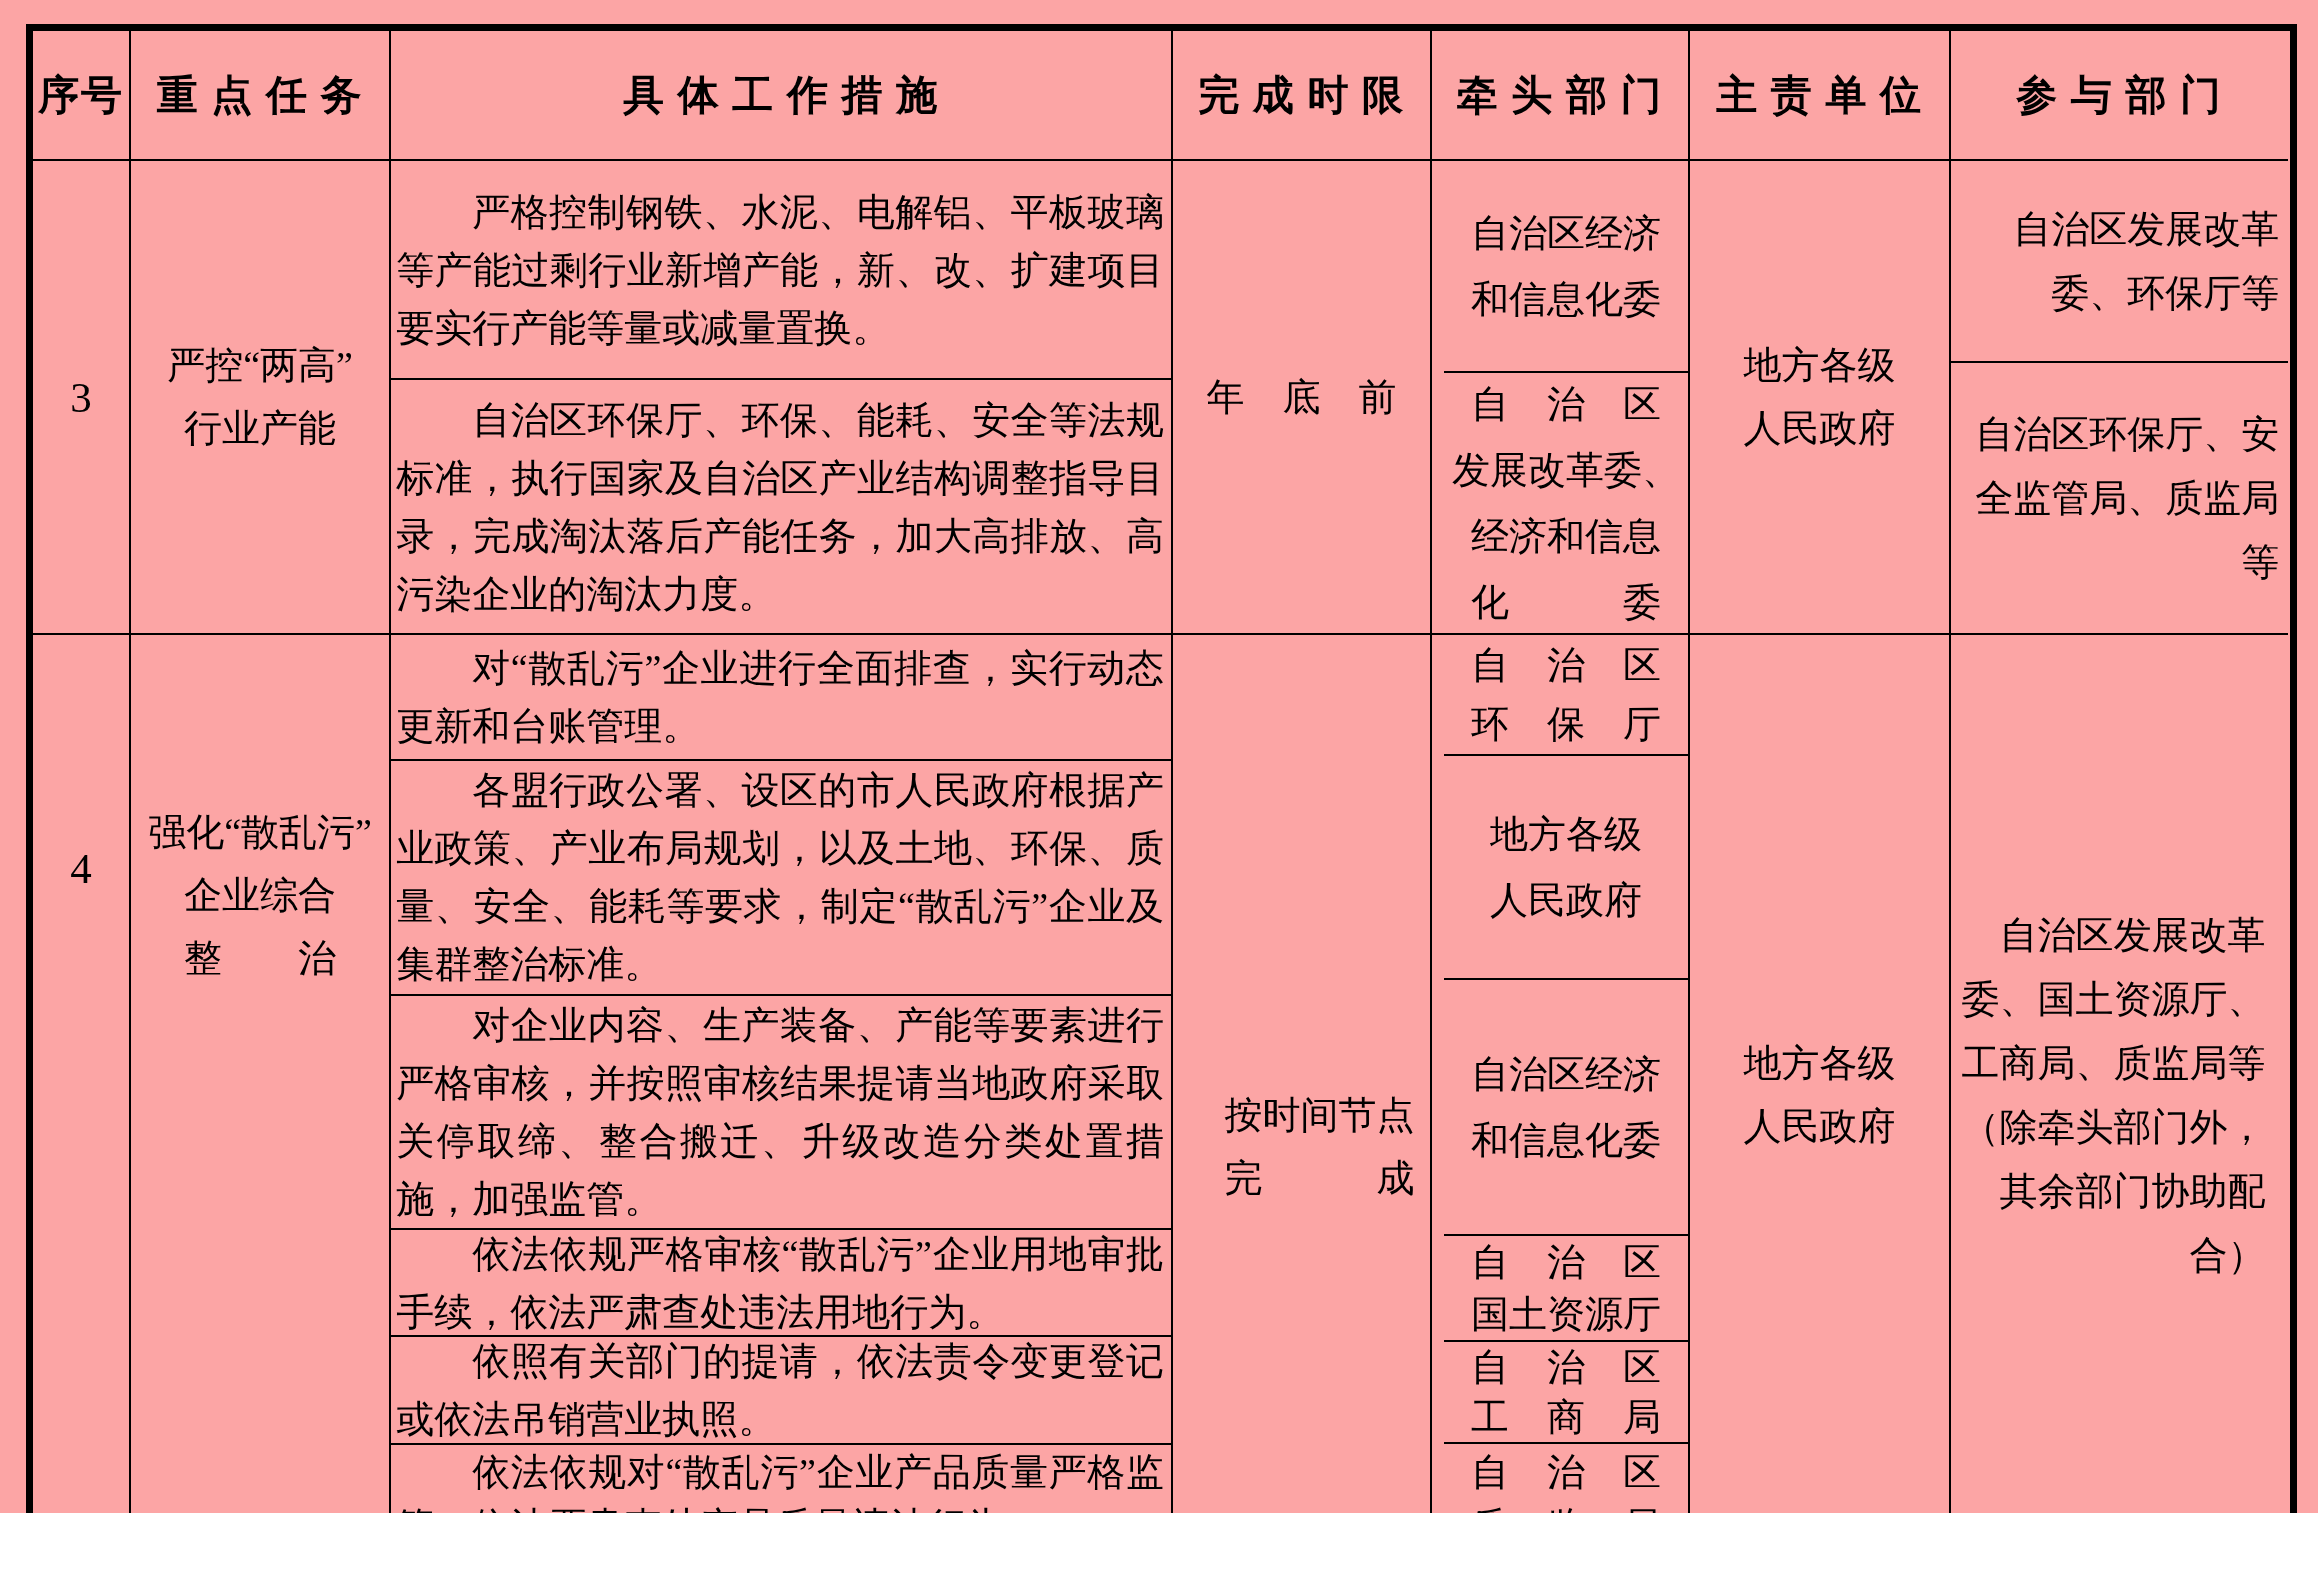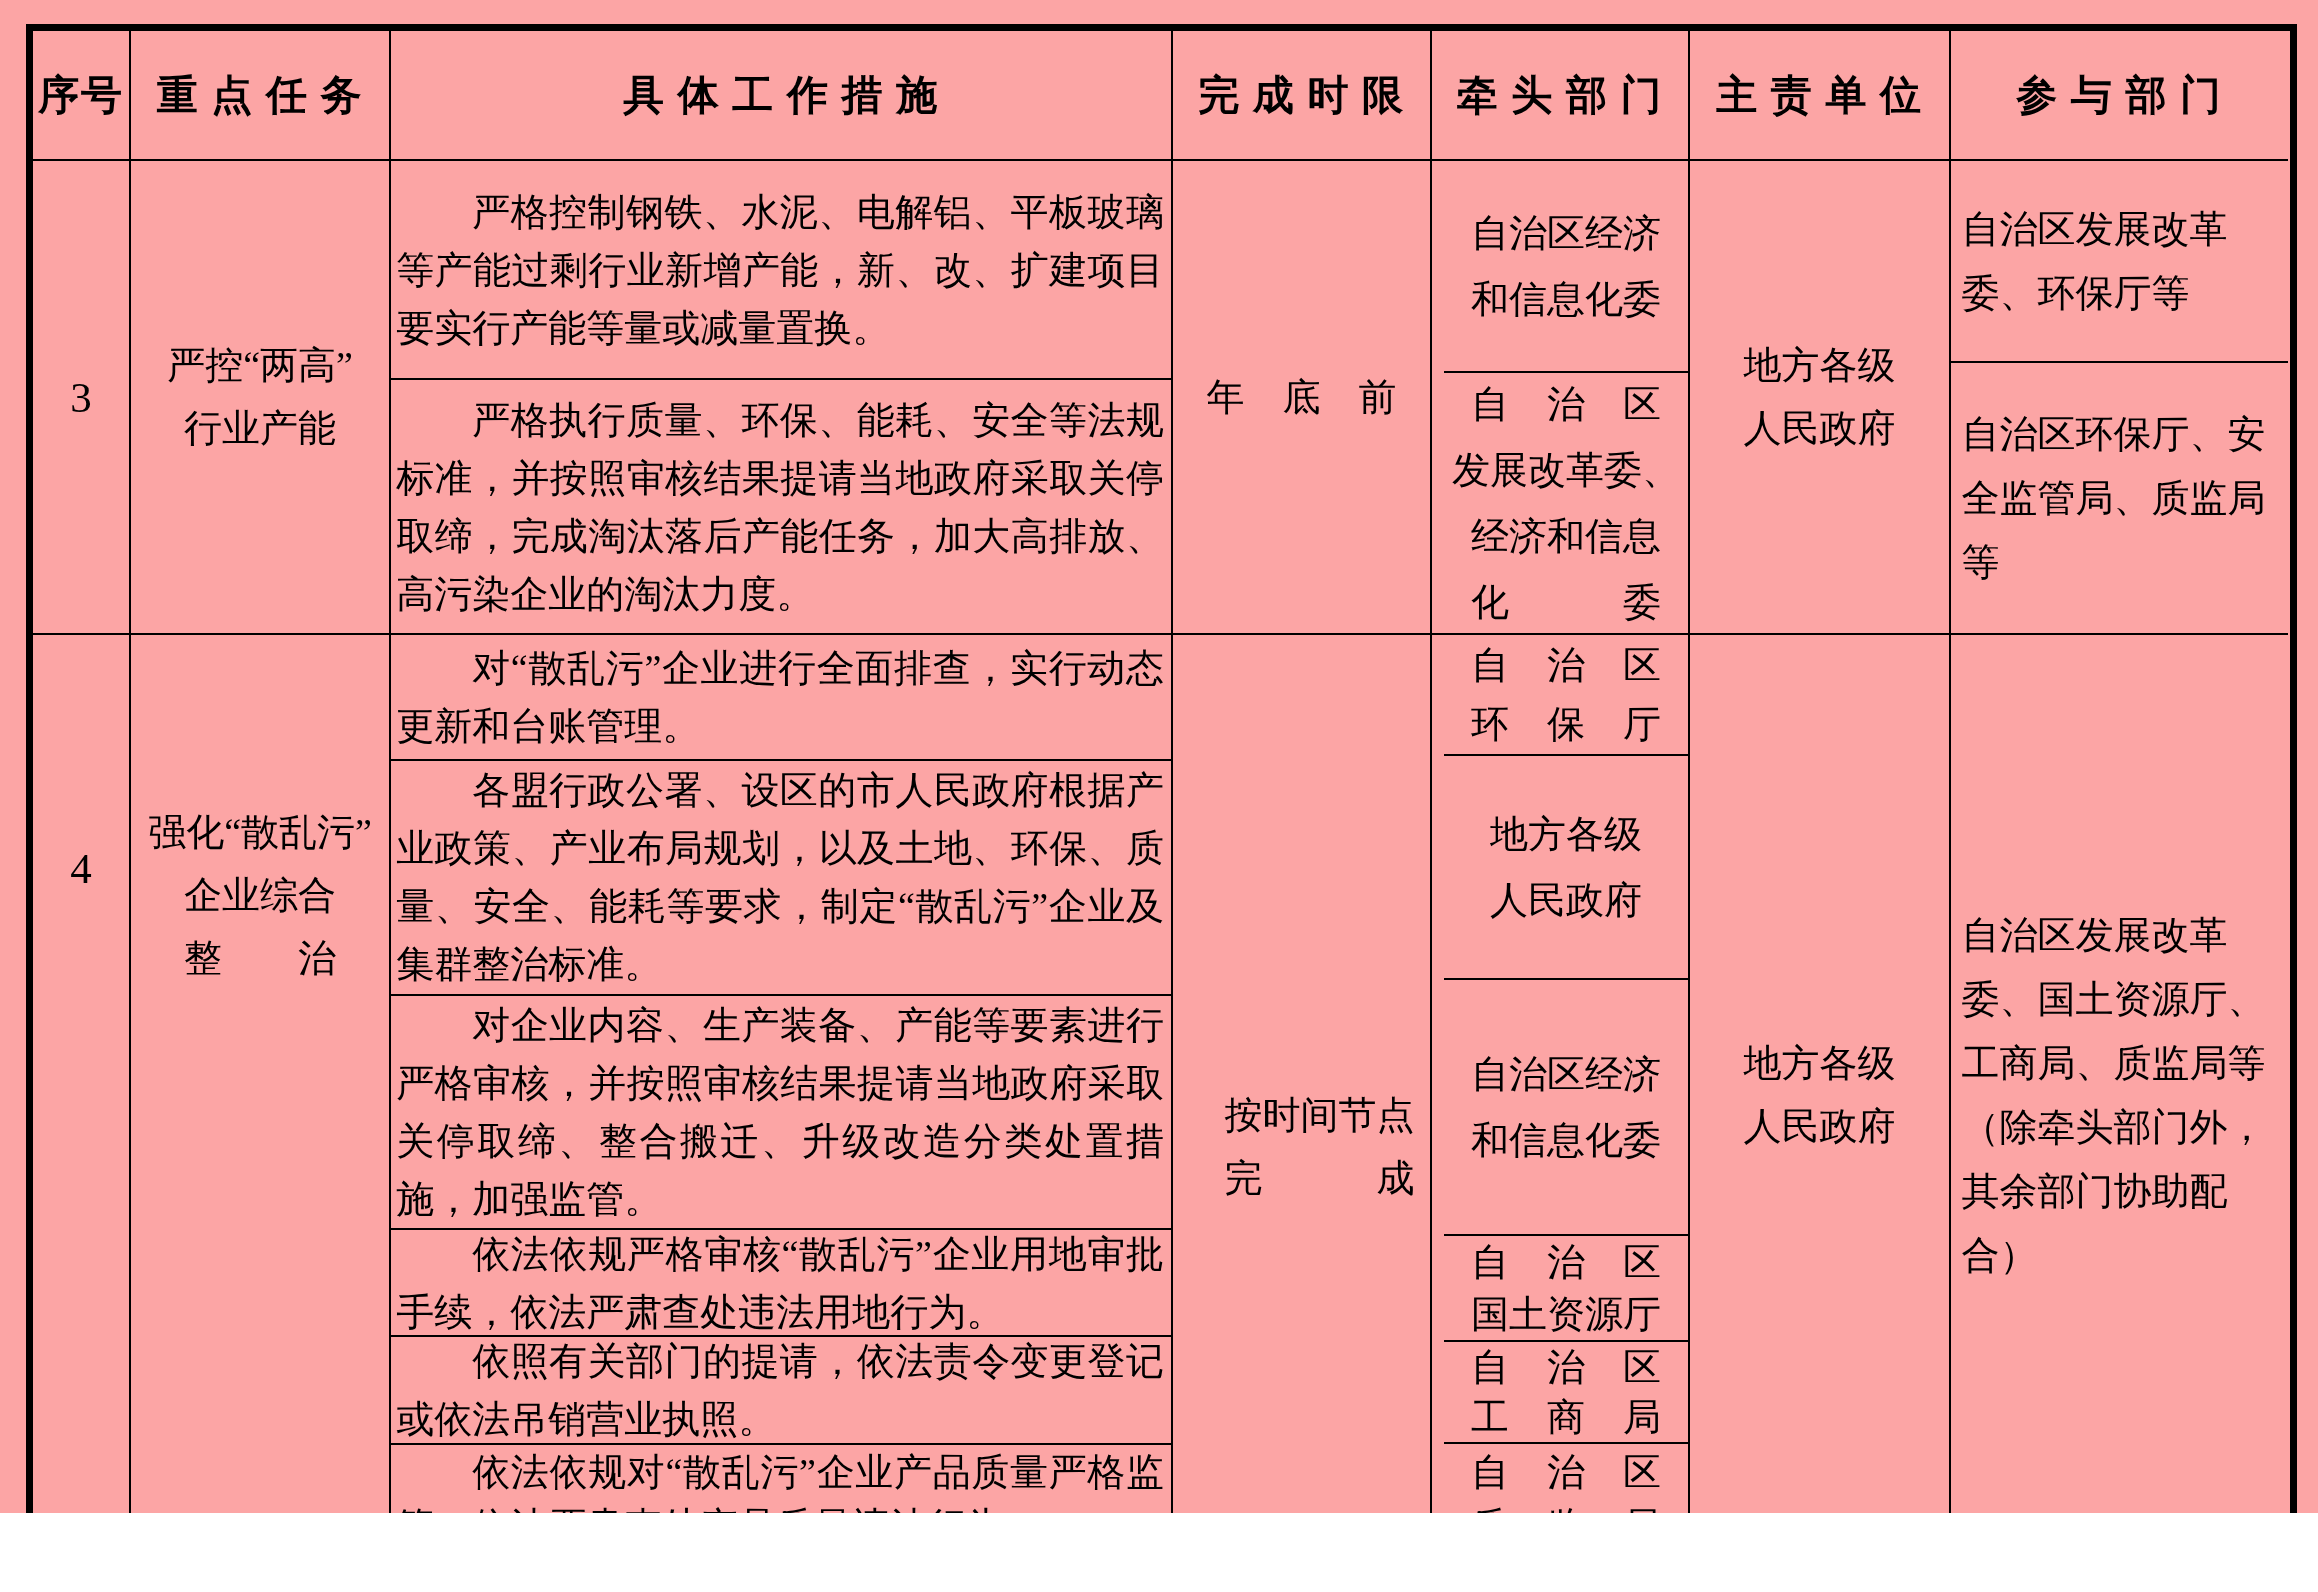--- a/index.html
+++ b/index.html
@@ -61,21 +61,21 @@
     text-align:justify;
     padding:1.7px 7px 1.7px 5.2px;
   }
   .measure p{margin:0;text-indent:2em;}
   .center-txt{
     font-size:38px;line-height:66px;
     text-align:center;white-space:pre-line;margin-left:12px;
   }
   .left-txt{
     font-size:38px;line-height:64px;
-    text-align:left;white-space:pre-line;
+    text-align:right;white-space:pre-line;
     padding:0 8.7px 0 10.4px;
   }
   .shift-up-task{padding-bottom:399px;}
   .shift-up-num{padding-bottom:452px;}
   .shift-down{padding-top:104px;margin-left:36px;}
 </style>
 </head>
 <body>
 
 <div class="page">
@@ -90,21 +90,21 @@
     <div class="cell hdr last-col">参 与 部 门</div>
 
     <div class="cell txt num">3</div>
     <div class="cell txt">严控“两高”
 行业产能</div>
     <div class="stack">
       <div class="sub measure" style="height:219px;">
         <p>严格控制钢铁、水泥、电解铝、平板玻璃等产能过剩行业新增产能，新、改、扩建项目要实行产能等量或减量置换。</p>
       </div>
       <div class="sub measure grow no-line">
-        <p>严格执行质量、环保、能耗、安全等法规标准，并按照审核结果提请当地政府采取关停取缔，完成淘汰落后产能任务，加大高排放、高污染企业的淘汰力度。</p>
+        <p>自治区环保厅、环保、能耗、安全等法规标准，执行国家及自治区产业结构调整指导目录，完成淘汰落后产能任务，加大高排放、高污染企业的淘汰力度。</p>
       </div>
     </div>
     <div class="cell txt">年　底　前</div>
     <div class="stack">
       <div class="sub center-txt" style="height:215px;">自治区经济
 和信息化委</div>
       <div class="sub center-txt grow no-line">自　治　区
 发展改革委、
 经济和信息
 化　　　委</div>

